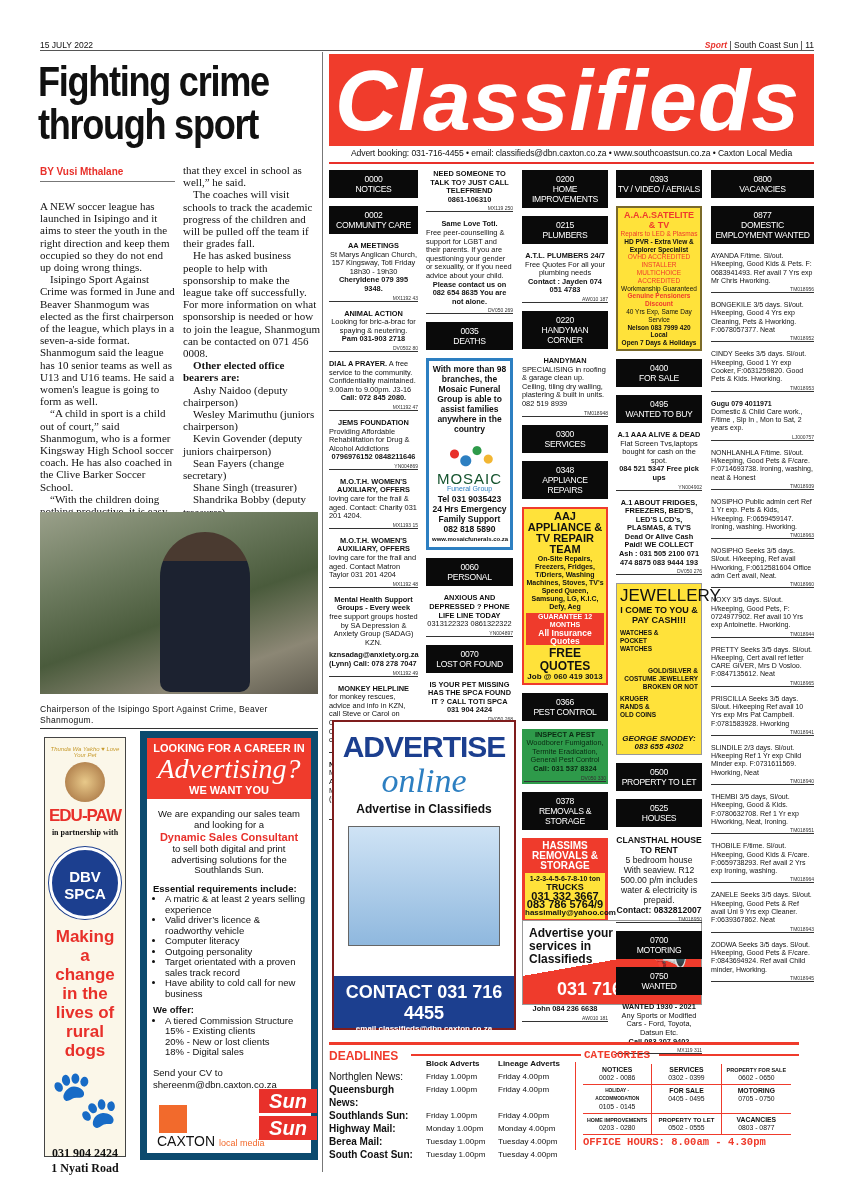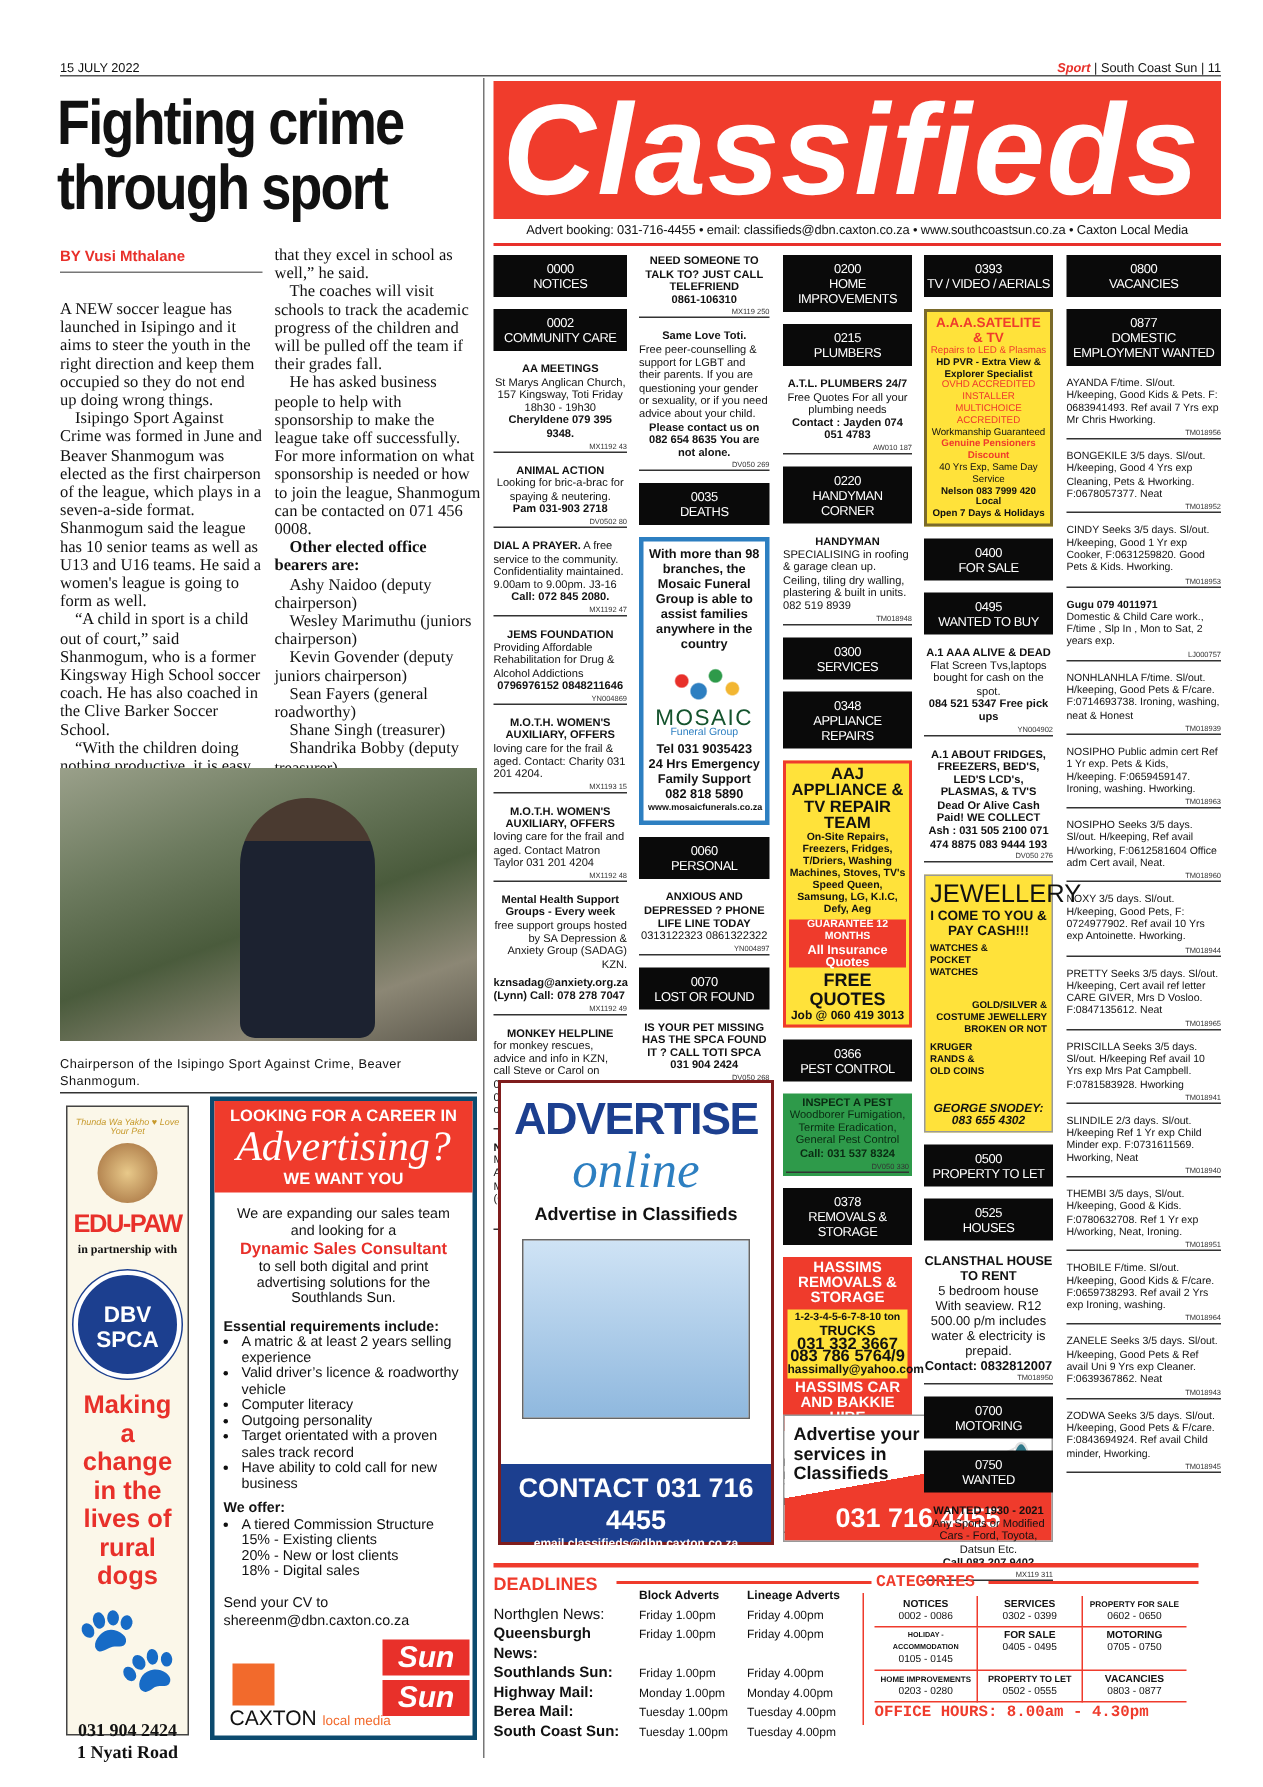--- a/index.html
+++ b/index.html
@@ -13,21 +13,21 @@
 .byline{left:40px;top:166px;color:#e8302a;font-weight:bold;font-size:10px}
 .byrule{left:40px;top:181px;width:135px;height:1px;background:#777}
 .body{font-family:"Liberation Serif",serif;font-size:11px;line-height:12.2px;color:#111}
 .body p{text-indent:10px}
 .body p.ni{text-indent:0}
 .photo{left:40px;top:512px;width:278px;height:182px;background:linear-gradient(160deg,#9aa08a 0%,#6c7a5e 30%,#4a5b3c 55%,#8c8775 80%,#5e5a4e 100%);overflow:hidden}
 .photo .man{position:absolute;left:120px;top:20px;width:90px;height:160px;border-radius:45px 45px 10px 10px;background:linear-gradient(#4a3a30 0 18%,#1c2230 18% 100%)}
 .caption{left:40px;top:704px;width:278px;font-size:8.5px;line-height:10.5px;letter-spacing:.3px}
 .caprule{left:40px;top:728px;width:278px;height:1px;background:#333}
 .edupaw{left:44px;top:737px;width:82px;height:420px;background:#fbf7e9;border:1px solid #444;text-align:center}
-.career{left:140px;top:731px;width:178px;height:429px;border:3px solid #0c4a6e;background:#fff}
+.career{left:140px;top:731px;width:178px;height:429px;border:7px solid #0c4a6e;background:#fff}
 .career .hd{background:#ef3b2c;color:#fff;text-align:center;padding:4px 0 3px}
 .career .b{font-size:9.5px;line-height:10.5px;padding:0 6px}
 .clsbanner{left:329px;top:54px;width:485px;height:92px;background:#f03c2c;color:#fff;font-weight:bold;font-style:italic;font-size:86px;line-height:92px;letter-spacing:1px;padding-left:6px;overflow:hidden}
 .booking{left:329px;top:148px;width:485px;font-size:8.6px;text-align:center;letter-spacing:-.1px}
 .bookrule{left:329px;top:162px;width:485px;height:2px;background:#e8302a}
 .col{position:absolute;top:170px;font-size:7.4px;line-height:8.6px}
 .hdr{background:#0a0a0a;color:#fff;text-align:center;font-size:8.6px;line-height:10px;padding:4px 2px;margin:0 0 8px;letter-spacing:-.3px}
 .ad{text-align:center;margin-bottom:8px}
 .ad .t{font-weight:bold}
 .ad.j{text-align:left}
@@ -56,21 +56,21 @@
   <p>“With the children doing nothing productive, it is easy for them to fall prey to bad influences on social media because that is where they spend most of their time. We involve them in sport and we also ensure</p>
 </div>
 <div class="abs body" style="left:183px;top:164px;width:138px">
   <p class="ni">that they excel in school as well,” he said.</p>
   <p>The coaches will visit schools to track the academic progress of the children and will be pulled off the team if their grades fall.</p>
   <p>He has asked business people to help with sponsorship to make the league take off successfully. For more information on what sponsorship is needed or how to join the league, Shanmogum can be contacted on 071 456 0008.</p>
   <p style="font-weight:bold">Other elected office bearers are:</p>
   <p>Ashy Naidoo (deputy chairperson)</p>
   <p>Wesley Marimuthu (juniors chairperson)</p>
   <p>Kevin Govender (deputy juniors chairperson)</p>
-  <p>Sean Fayers (general roadworthy)</p>
+  <p>Sean Fayers (change secretary)</p>
   <p>Shane Singh (treasurer)</p>
   <p>Shandrika Bobby (deputy treasurer)</p>
   <p>Sunnesh Naicker (records clerk)</p>
   <p>Shah Matthews (executive member)</p>
   <p>Reagan Naidoo (executive member).</p>
 </div>
 
 <div class="abs photo">
   <div class="man"></div>
 </div>
@@ -168,21 +168,21 @@
       <div style="text-align:left">loving care for the frail &amp; aged. Contact: Charity 031 201 4204.</div>
       <div class="ref">MX1193 15</div>
     </div>
   <div class="ad">
       <div class="t">M.O.T.H. WOMEN'S AUXILIARY, OFFERS</div>
       <div style="text-align:left">loving care for the frail and aged. Contact Matron Taylor 031 201 4204</div>
       <div class="ref">MX1192 48</div>
     </div>
   <div class="ad">
       <div class="t">Mental Health Support Groups - Every week</div>
-      <div style="text-align:right">free support groups hosted by SA Depression &amp; Anxiety Group (SADAG) KZN.</div>
+      <div style="text-align:center">free support groups hosted by SA Depression &amp; Anxiety Group (SADAG) KZN.</div>
       <div class="t" style="text-align:left;margin-top:4px">kznsadag@anxiety.org.za (Lynn) Call: 078 278 7047</div>
       <div class="ref">MX1192 49</div>
     </div>
   <div class="ad">
       <div class="t">MONKEY HELPLINE</div>
       <div style="text-align:left">for monkey rescues, advice and info in KZN, call Steve or Carol on 0826594711 or 0824115444 or contact@monkeyhelpline.co.za</div>
       <div class="ref">DV0503 01</div>
     </div>
   <div class="ad">
       <div class="t">NARCOTICS ANONYMUS</div>
@@ -327,21 +327,21 @@
     <div style="font-size:10px;line-height:10px">HASSIMS CAR AND BAKKIE HIRE</div>
   </div>
   <div class="ad">
       <div class="t">J.J. REMOVALS</div>
       <div style="text-align:left">Free Quotes/Boxes Avb. Local and K.Z.N. 1 &amp; 3 Ton Vehicles/Trailer Based in Warner Beach</div>
       <div class="t">John 084 236 6638</div>
       <div class="ref">AW010 181</div>
     </div>
 </div>
 
-<div class="abs" style="left:522px;top:943px;width:180px;height:85px;border:1px solid #999;background:linear-gradient(170deg,#fff 0 48%,#ef3b2c 48% 100%)">
+<div class="abs" style="left:522px;top:920px;width:180px;height:85px;border:1px solid #999;background:linear-gradient(170deg,#fff 0 48%,#ef3b2c 48% 100%)">
   <div style="position:absolute;left:6px;top:6px;width:100px;font-weight:bold;font-size:12px;line-height:13px">Advertise your services in Classifieds</div>
   <div style="position:absolute;right:12px;top:16px;font-size:30px">📢</div>
   <div style="position:absolute;left:0;right:0;bottom:4px;text-align:center;color:#fff;font-weight:bold;font-size:18px">031 716 4455</div>
 </div>
 
 <div class="col" style="left:616px;width:86px">
   <div class="hdr">
       <div>0393</div>
       <div>TV / VIDEO / AERIALS</div>
     </div>

